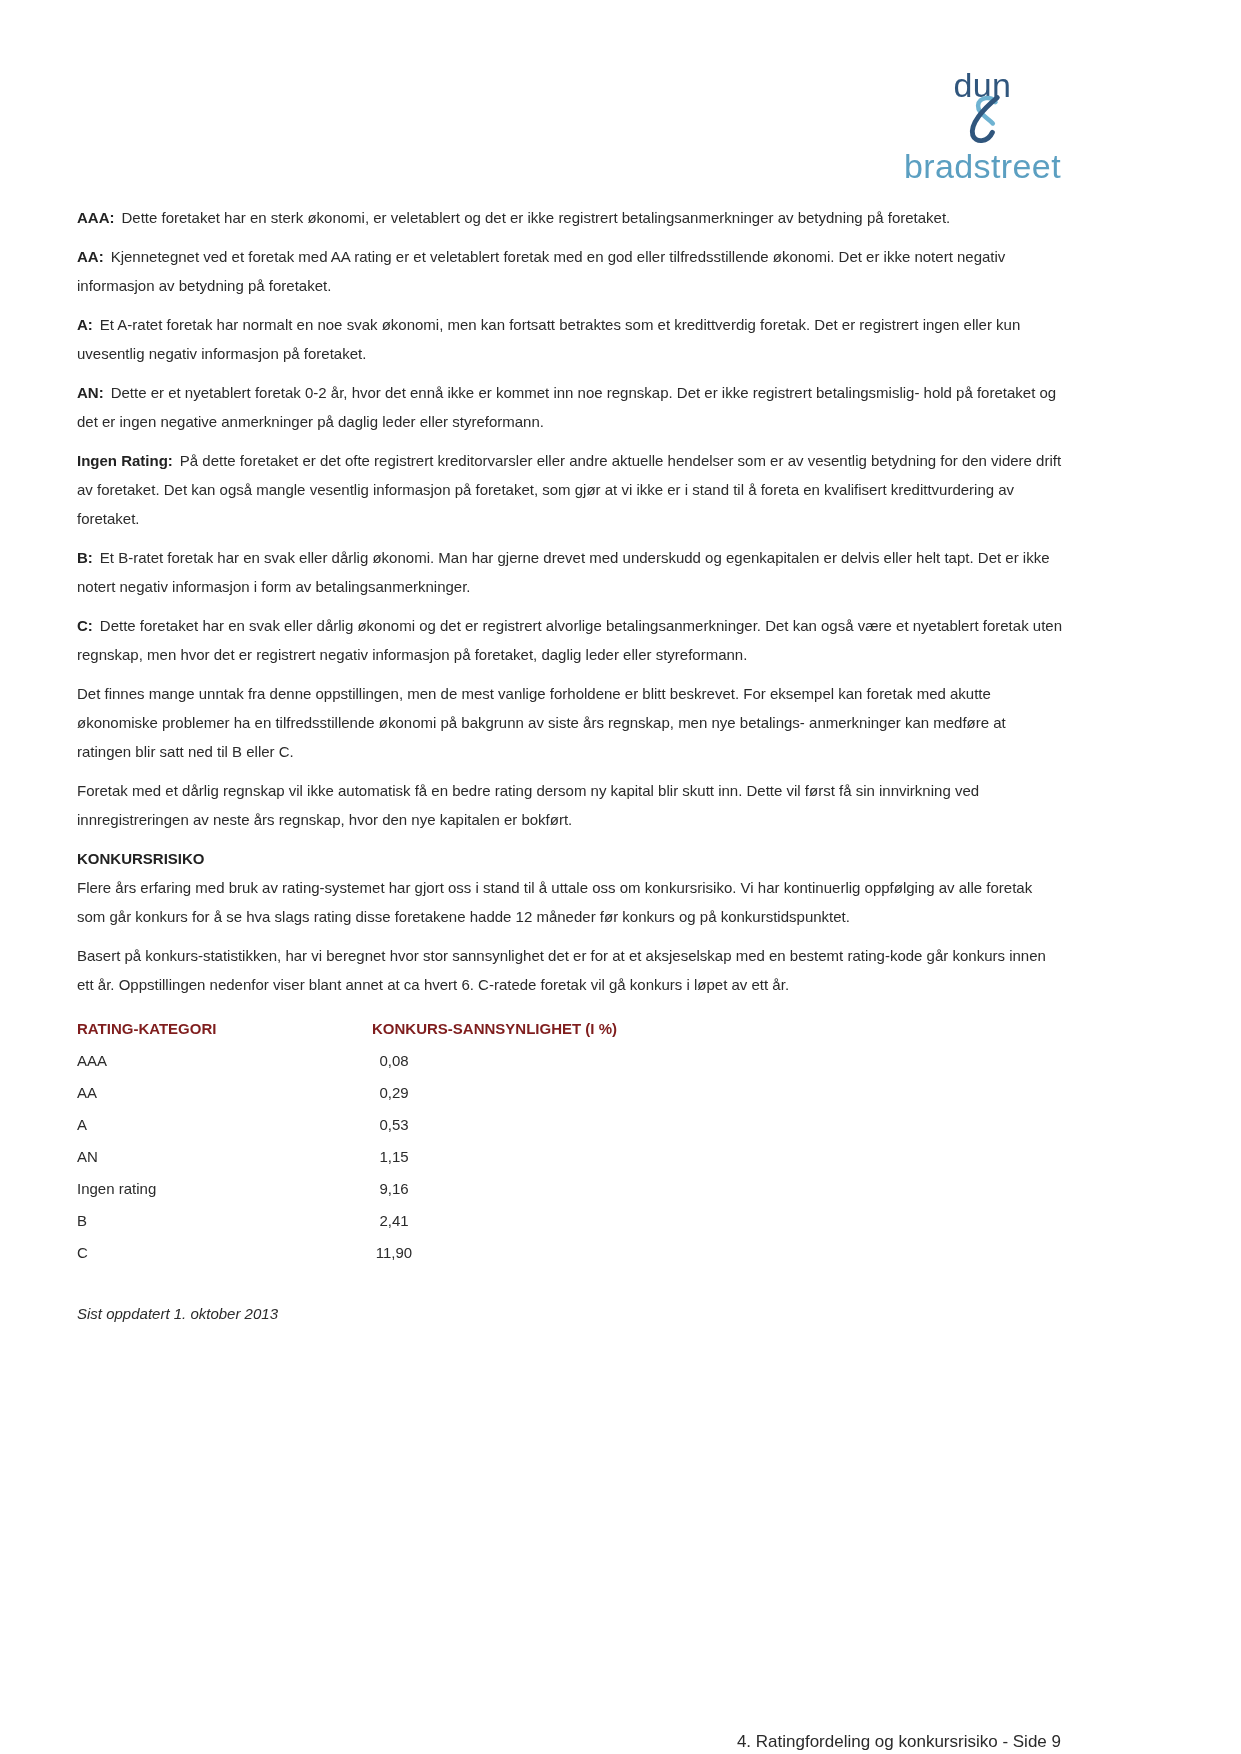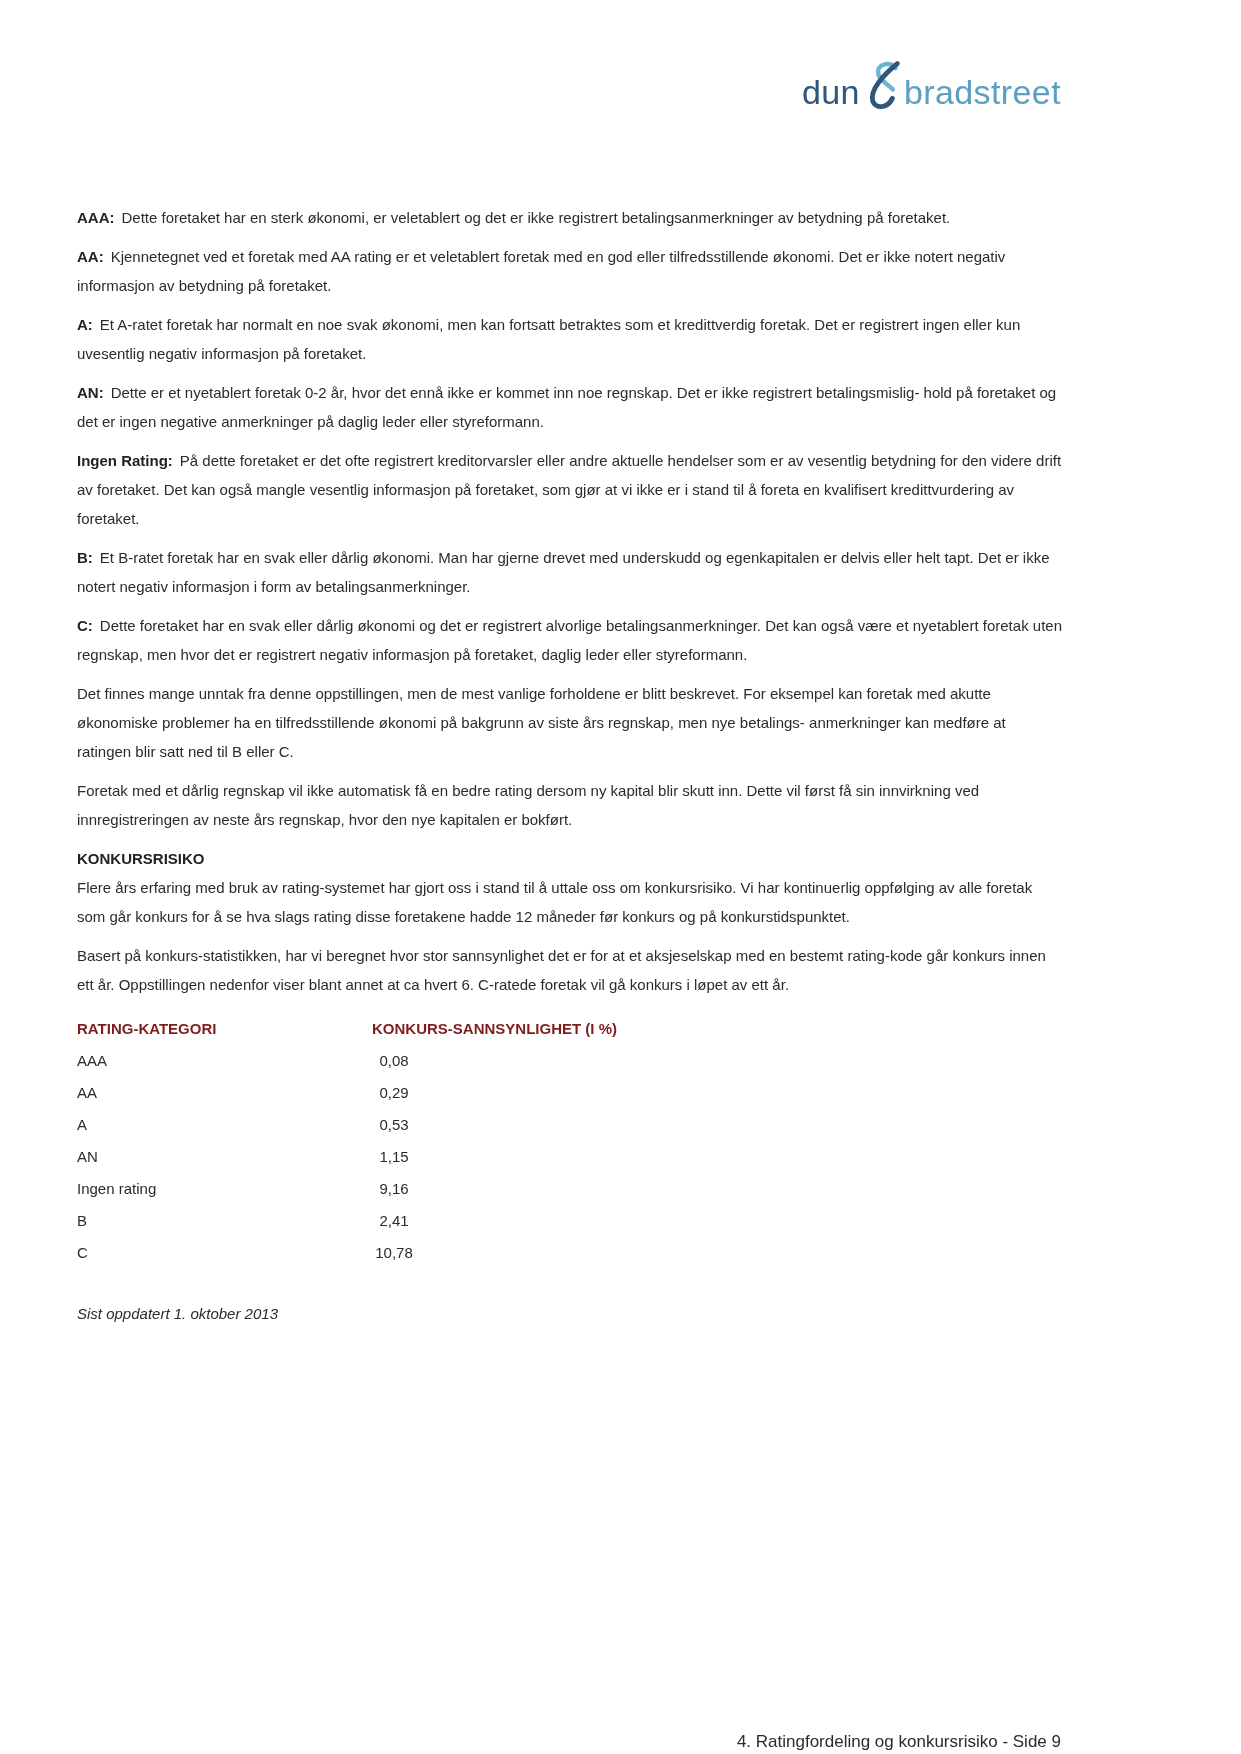--- a/index.html
+++ b/index.html
@@ -17,20 +17,21 @@
   .logo {
     position: absolute;
     top: 68px;
     right: 180px;
     display: flex;
     align-items: center;
     font-size: 34px;
     font-weight: 400;
     letter-spacing: 0.4px;
     line-height: 1;
+    flex-direction: column;
   }
   .logo .dun { color: #30567d; }
   .logo .bradstreet { color: #5b9fc1; }
   .logo .amp-wrap { margin: -8px 1px 0 3px; }
   
   .content {
     position: absolute;
     left: 77px;
     top: 203px;
     width: 985px;
@@ -134,21 +135,21 @@
       <div class="t-row">
         <div class="c1">Ingen rating</div>
         <div class="c2"><span class="val">9,16</span></div>
       </div>
       <div class="t-row">
         <div class="c1">B</div>
         <div class="c2"><span class="val">2,41</span></div>
       </div>
       <div class="t-row">
         <div class="c1">C</div>
-        <div class="c2"><span class="val">10,78</span></div>
+        <div class="c2"><span class="val">11,90</span></div>
       </div>
     </div>
 
     <div class="updated-note">Sist oppdatert 1. oktober 2013</div>
   </div>
 
   <div class="page-footer">4. Ratingfordeling og konkursrisiko - Side 9</div>
 
 </div>
 

